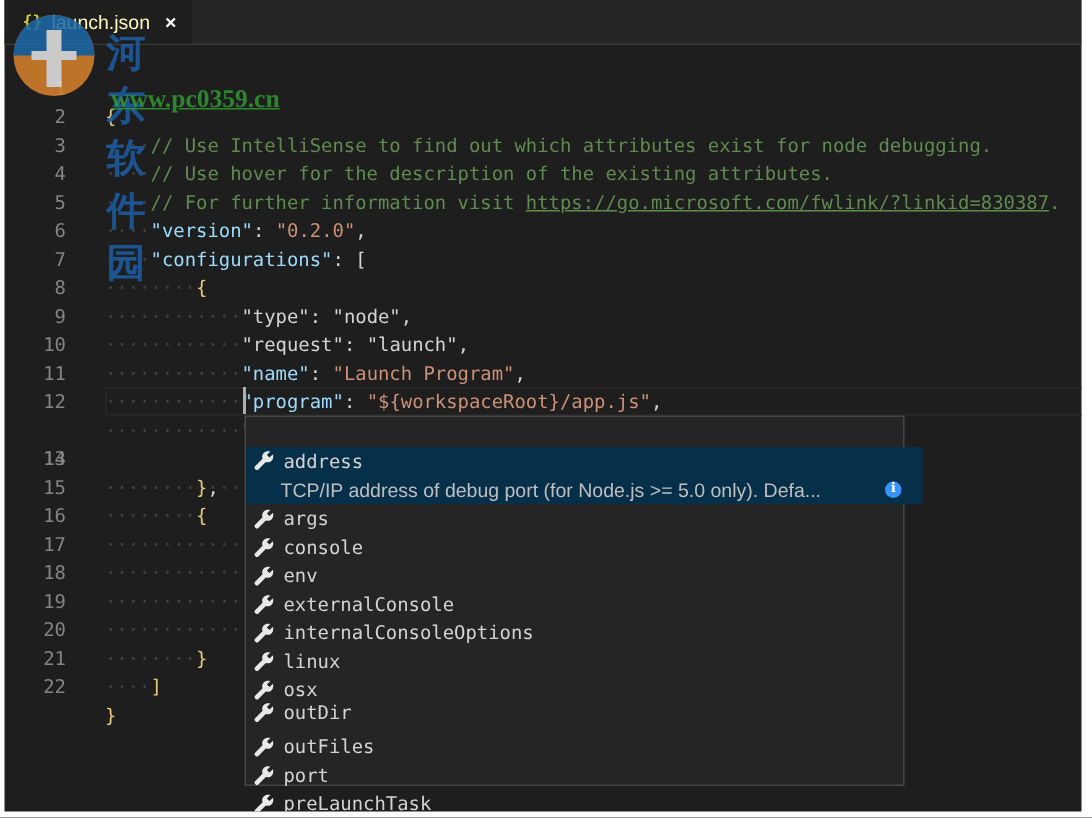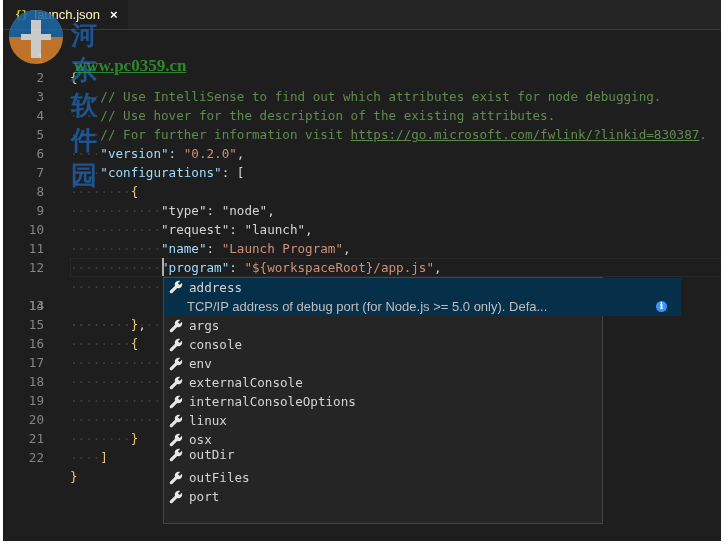--- a/index.html
+++ b/index.html
@@ -20,21 +20,21 @@
   .key { color:#9cdcfe; }
   .keyw { color:#d4d4d4; }
   .str { color:#ce9178; }
   .strw { color:#d4d4d4; }
   .pun { color:#d4d4d4; }
   .brk { color:#e8c97a; }
   .sq { color:#d4d4d4; }
   .curline { position:absolute; left:67px; top:0; width:651px; height:17px; border:1px solid #282828; }
   .caret { position:absolute; width:2px; height:18px; background:#aeafad; }
   .suggest { position:absolute; left:160px; top:277px; width:440px; height:247px; background:#252526; border:1px solid #454545; box-sizing:border-box; }
-  .sitem { position:absolute; left:0; width:517px; height:19px; display:flex; align-items:center; font-family:"DejaVu Sans Mono", monospace; font-size:12.6px; color:#d4d4d4; cursor:pointer; }
+  .sitem { position:absolute; left:0; width:451px; height:19px; display:flex; align-items:center; font-family:"DejaVu Sans Mono", monospace; font-size:12.6px; color:#d4d4d4; cursor:pointer;margin-top:20px; }
   .sitem.sel { background:#062f4a; height:38px; align-items:flex-start; }
   .wrench { width:14px; height:14px; margin-left:5px; margin-right:6px; display:inline-block; }
   .sitem .slabel { line-height:19px; }
   .sdetail { position:absolute; left:23px; top:19px; font-family:"Liberation Sans", sans-serif; font-size:13px; line-height:19px; color:#bfbfbf; white-space:nowrap; }
   .info { position:absolute; right:14px; top:23px; width:11px; height:11px; border-radius:50%; background:#3794ff; color:#fff; font-size:9px; line-height:11px; text-align:center; font-family:"DejaVu Serif", serif; font-weight:bold; }
   .wm { position:absolute; left:4px; top:8px; pointer-events:none; }
   .wm-text { position:absolute; left:64px; top:10px; font-family:"DejaVu Serif", serif; font-weight:bold; font-size:26px; color:#1c5fa6; opacity:0.85; letter-spacing:1px;text-align:right; }
   .wm-url { position:absolute; left:67px; top:48px; font-family:"Liberation Serif", serif; font-weight:bold; font-size:17px; color:#2f9a2f; opacity:0.85;text-decoration:underline; }
 </style>
 </head>
@@ -226,20 +226,26 @@
           <path d="M14.8 3.2l-2.6 2.6-2-2 2.6-2.6C11 .6 9 1 7.8 2.2 6.6 3.4 6.3 5.1 6.9 6.6L1.2 12.3c-.6.6-.6 1.5 0 2.1l.4.4c.6.6 1.5.6 2.1 0l5.7-5.7c1.5.6 3.2.3 4.4-.9 1.2-1.2 1.6-3.2 1-5z" fill="#e8e8e8"></path>
         </svg>
       <span class="slabel">outFiles</span>
     </div>
     <div class="sitem" style="top:209px">
       <svg class="wrench" viewBox="0 0 16 16">
           <path d="M14.8 3.2l-2.6 2.6-2-2 2.6-2.6C11 .6 9 1 7.8 2.2 6.6 3.4 6.3 5.1 6.9 6.6L1.2 12.3c-.6.6-.6 1.5 0 2.1l.4.4c.6.6 1.5.6 2.1 0l5.7-5.7c1.5.6 3.2.3 4.4-.9 1.2-1.2 1.6-3.2 1-5z" fill="#e8e8e8"></path>
         </svg>
       <span class="slabel">port</span>
     </div>
+    <div class="sitem" style="top:228px">
+      <svg class="wrench" viewBox="0 0 16 16">
+          <path d="M14.8 3.2l-2.6 2.6-2-2 2.6-2.6C11 .6 9 1 7.8 2.2 6.6 3.4 6.3 5.1 6.9 6.6L1.2 12.3c-.6.6-.6 1.5 0 2.1l.4.4c.6.6 1.5.6 2.1 0l5.7-5.7c1.5.6 3.2.3 4.4-.9 1.2-1.2 1.6-3.2 1-5z" fill="#e8e8e8"></path>
+        </svg>
+      <span class="slabel">preLaunchTask</span>
+    </div>
   </div>
 
   <div class="wm">
     <svg width="58" height="58" viewBox="0 0 58 58" style="opacity:0.85">
       <circle cx="29" cy="29" r="27" fill="#d9822b"></circle>
       <path d="M2 29 A27 27 0 0 1 56 29 Z" fill="#1c6aa8"></path>
       <rect x="24" y="12" width="10" height="38" fill="#e8e8e8"></rect>
       <rect x="14" y="26" width="30" height="6" fill="#e8e8e8"></rect>
     </svg>
     <span class="wm-text">河东软件园</span>

